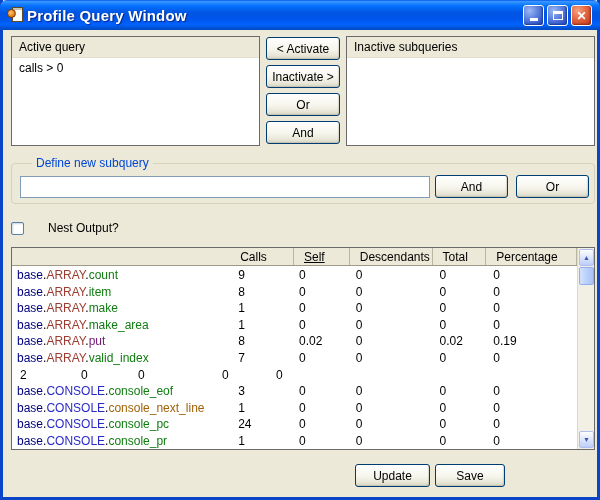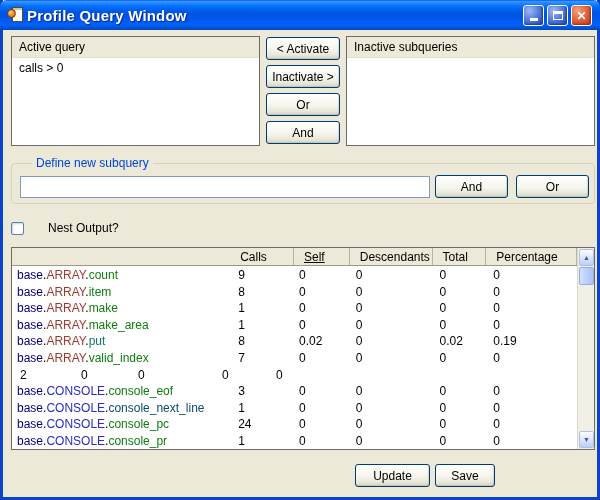--- a/index.html
+++ b/index.html
@@ -145,21 +145,21 @@
   .sbtn.up { top: 1px; } .sbtn.down { bottom: 1px; }
   .arrow { font-size: 7px; color: #3B5DA9; line-height: 1; }
   .sthumb {
     position: absolute; left: 1px; top: 19px; width: 15px; height: 18px;
     background: linear-gradient(90deg, #D5E2FE 0%, #BBD0FB 50%, #A9C2F6 100%);
     border: 1px solid #93AEE4; border-radius: 2px;
   }
 
   
   #btn-update { left: 352px; top: 464px; width: 75px; height: 23px; }
-  #btn-save   { left: 432px; top: 464px; width: 60px; height: 23px; }
+  #btn-save   { left: 432px; top: 464px; width: 70px; height: 23px; }
   #btn-close  { left: 512px; top: 464px; width: 74px; height: 23px; margin-top: 44px; }
 </style>
 </head>
 <body>
 
 <div class="window">
 
   <div class="titlebar">
     <span class="app-icon">
       <span class="doc"></span>
@@ -244,21 +244,21 @@
         </div>
         <div class="trow">
           <div class="cell fn"><span style="color: rgb(0, 0, 127);">base</span><span style="color: rgb(0, 0, 0);">.</span><span style="color: rgb(155, 59, 49);">ARRAY</span><span style="color: rgb(0, 0, 0);">.</span><span style="color: rgb(16, 124, 16);">make_area</span></div>
           <div class="cell v0">1</div>
           <div class="cell v1">0</div>
           <div class="cell v2">0</div>
           <div class="cell v3">0</div>
           <div class="cell v4">0</div>
         </div>
         <div class="trow">
-          <div class="cell fn"><span style="color: rgb(0, 0, 127);">base</span><span style="color: rgb(0, 0, 0);">.</span><span style="color: rgb(155, 59, 49);">ARRAY</span><span style="color: rgb(0, 0, 0);">.</span><span style="color: #0f766e;">put</span></div>
+          <div class="cell fn"><span style="color: rgb(0, 0, 127);">base</span><span style="color: rgb(0, 0, 0);">.</span><span style="color: rgb(155, 59, 49);">ARRAY</span><span style="color: rgb(0, 0, 0);">.</span><span style="color: #701a75;">put</span></div>
           <div class="cell v0">8</div>
           <div class="cell v1">0.02</div>
           <div class="cell v2">0</div>
           <div class="cell v3">0.02</div>
           <div class="cell v4">0.19</div>
         </div>
         <div class="trow">
           <div class="cell fn"><span style="color: rgb(0, 0, 127);">base</span><span style="color: rgb(0, 0, 0);">.</span><span style="color: rgb(155, 59, 49);">ARRAY</span><span style="color: rgb(0, 0, 0);">.</span><span style="color: rgb(16, 124, 16);">valid_index</span></div>
           <div class="cell v0">7</div>
           <div class="cell v1">0</div>
@@ -275,21 +275,21 @@
         </div>
         <div class="trow">
           <div class="cell fn"><span style="color: rgb(0, 0, 127);">base</span><span style="color: rgb(0, 0, 0);">.</span><span style="color: rgb(41, 41, 197);">CONSOLE</span><span style="color: rgb(0, 0, 0);">.</span><span style="color: rgb(16, 124, 16);">console_eof</span></div>
           <div class="cell v0">3</div>
           <div class="cell v1">0</div>
           <div class="cell v2">0</div>
           <div class="cell v3">0</div>
           <div class="cell v4">0</div>
         </div>
         <div class="trow">
-          <div class="cell fn"><span style="color: rgb(0, 0, 127);">base</span><span style="color: rgb(0, 0, 0);">.</span><span style="color: rgb(41, 41, 197);">CONSOLE</span><span style="color: rgb(0, 0, 0);">.</span><span style="color: #0c4a6e;">console_next_line</span></div>
+          <div class="cell fn"><span style="color: rgb(0, 0, 127);">base</span><span style="color: rgb(0, 0, 0);">.</span><span style="color: rgb(41, 41, 197);">CONSOLE</span><span style="color: rgb(0, 0, 0);">.</span><span style="color: #a16207;">console_next_line</span></div>
           <div class="cell v0">1</div>
           <div class="cell v1">0</div>
           <div class="cell v2">0</div>
           <div class="cell v3">0</div>
           <div class="cell v4">0</div>
         </div>
         <div class="trow">
           <div class="cell fn"><span style="color: rgb(0, 0, 127);">base</span><span style="color: rgb(0, 0, 0);">.</span><span style="color: rgb(41, 41, 197);">CONSOLE</span><span style="color: rgb(0, 0, 0);">.</span><span style="color: rgb(16, 124, 16);">console_pc</span></div>
           <div class="cell v0">24</div>
           <div class="cell v1">0</div>

